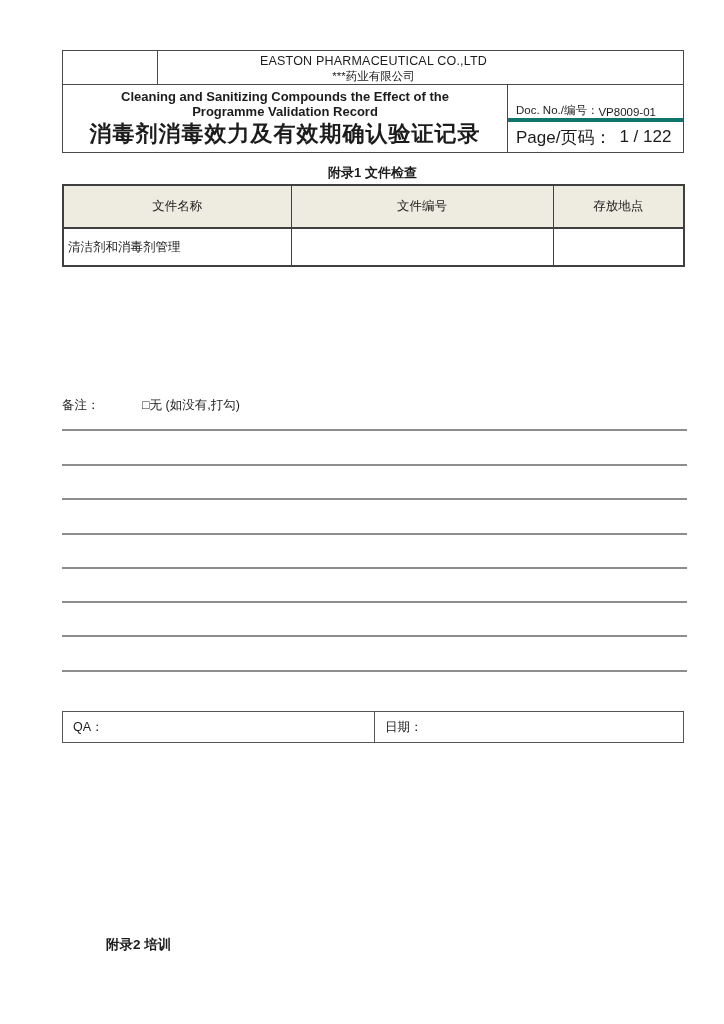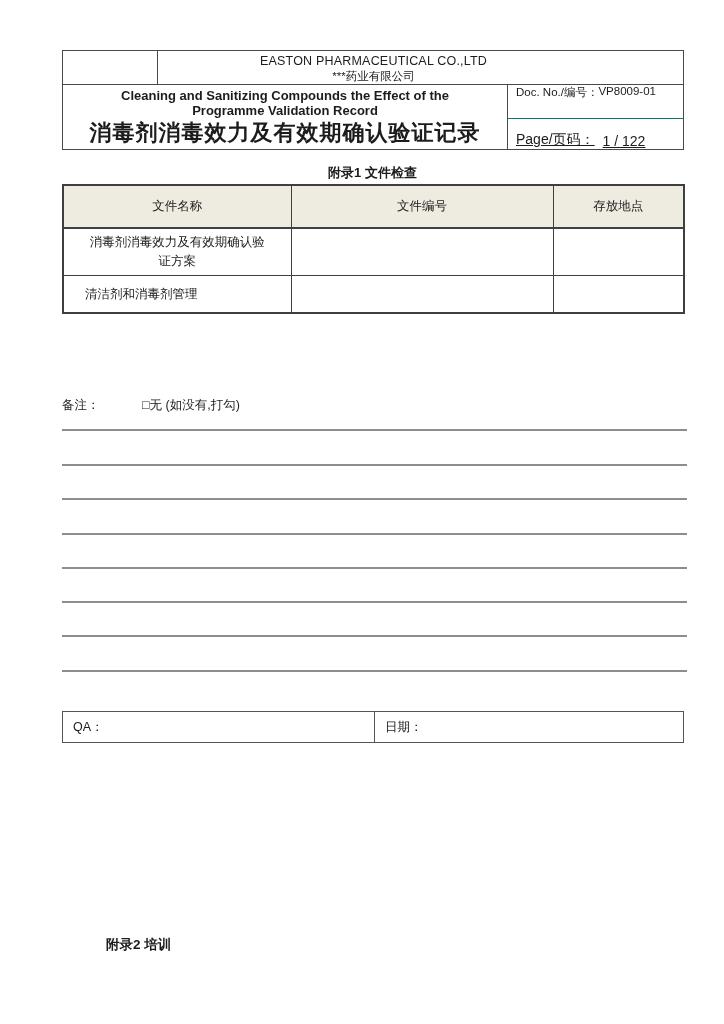--- a/index.html
+++ b/index.html
@@ -11,28 +11,28 @@
   .header-table td{border:1px solid #4a4a4a;vertical-align:middle;padding:0;}
   .logo-cell{height:33px;}
   .company-cell{position:relative;height:33px;}
   .company-overlay{position:absolute;left:-95px;top:50%;transform:translateY(-50%);width:621px;text-align:center;}
   .company-en{font-size:12.5px;letter-spacing:.2px;line-height:15px;text-align:center;}
   .company-cn{font-size:11.5px;line-height:14px;}
   .title-cell{height:64px;text-align:center;}
   .title-en{font-weight:bold;font-size:13px;line-height:15px;}
   .title-cn{font-weight:bold;font-size:22px;line-height:28px;letter-spacing:1px;margin-top:1px;}
   .docpage-cell{height:64px;}
-  .doc-line{height:33px;border-bottom:1px solid #0f766e;display:flex;align-items:flex-start;padding-left:8px;font-size:11.5px;}
-  .page-line{height:30px;display:flex;align-items:flex-end;padding-left:8px;font-size:14px;text-decoration:underline;}
+  .doc-line{height:33px;border-bottom:4px solid #0f766e;display:flex;align-items:flex-end;padding-left:8px;font-size:11.5px;}
+  .page-line{height:30px;display:flex;align-items:center;padding-left:8px;font-size:17px;}
   .page-value{margin-left:8px;}
 
   
   .appendix1-title{position:absolute;left:62px;top:164px;width:621px;text-align:center;font-weight:bold;font-size:13px;}
   .att-table{position:absolute;left:62px;top:184px;width:621px;border-collapse:collapse;table-layout:fixed;border:2px solid #3f3f3f;}
-  .att-table td{border:1px solid #3f3f3f;font-size:12.5px;vertical-align:middle;padding:2px 21px;}
+  .att-table td{border:1px solid #3f3f3f;font-size:12.5px;vertical-align:middle;padding:2px 4px;}
   .att-table .hdr td{background:#eeebe0;height:37px;text-align:center;border-bottom:2px solid #3f3f3f;}
   .att-row1 td{height:42px;}
   .att-row2 td{height:32px;}
   .cell-center{text-align:center;line-height:19px;}
   .cell-left{text-align:left;}
 
   
   .remark{position:absolute;left:62px;top:397px;display:flex;font-size:12.5px;line-height:16px;}
   .remark-label{width:80px;}
 
@@ -94,25 +94,20 @@
         <col style="width:228px">
         <col style="width:262px">
         <col style="width:131px">
       </colgroup>
     <tbody>
         <tr class="hdr">
       <td>文件名称</td>
       <td>文件编号</td>
       <td>存放地点</td>
     </tr>
-    <tr class="att-row1">
-      <td class="cell-center">消毒剂消毒效力及有效期确认验证方案</td>
-      <td></td>
-      <td></td>
-    </tr>
     <tr class="att-row2">
       <td class="cell-left">清洁剂和消毒剂管理</td>
       <td></td>
       <td></td>
     </tr>
   </tbody>
     </table>
 
   <div class="remark">
     <span class="remark-label">备注：</span>

